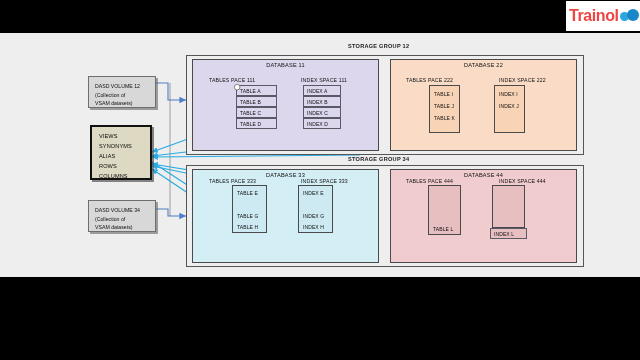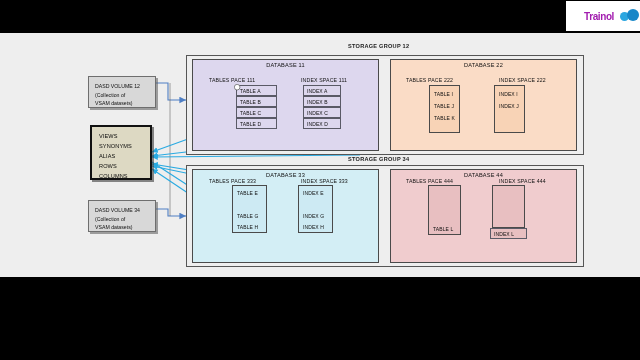--- a/index.html
+++ b/index.html
@@ -30,25 +30,25 @@
   #logo {
     position: absolute;
     left: 566px; top: 1px;
     width: 74px; height: 30px;
     background: #ffffff;
     display: flex;
     align-items: center;
     overflow: hidden;
   }
   #logo-text {
-    font-size: 10px;
+    font-size: 16px;
     font-weight: bold;
-    color: #a21caf;
+    color: #ef4444;
     letter-spacing: -0.4px;
-    padding-left: 18px;
+    padding-left: 3px;
     white-space: nowrap;
     font-family: "Liberation Sans", sans-serif;
   }
   #logo-dot {
     position: absolute;
     left: 54px; top: 11px;
     width: 9px; height: 9px;
     border-radius: 50%;
     background: #2ba6e0;
   }

